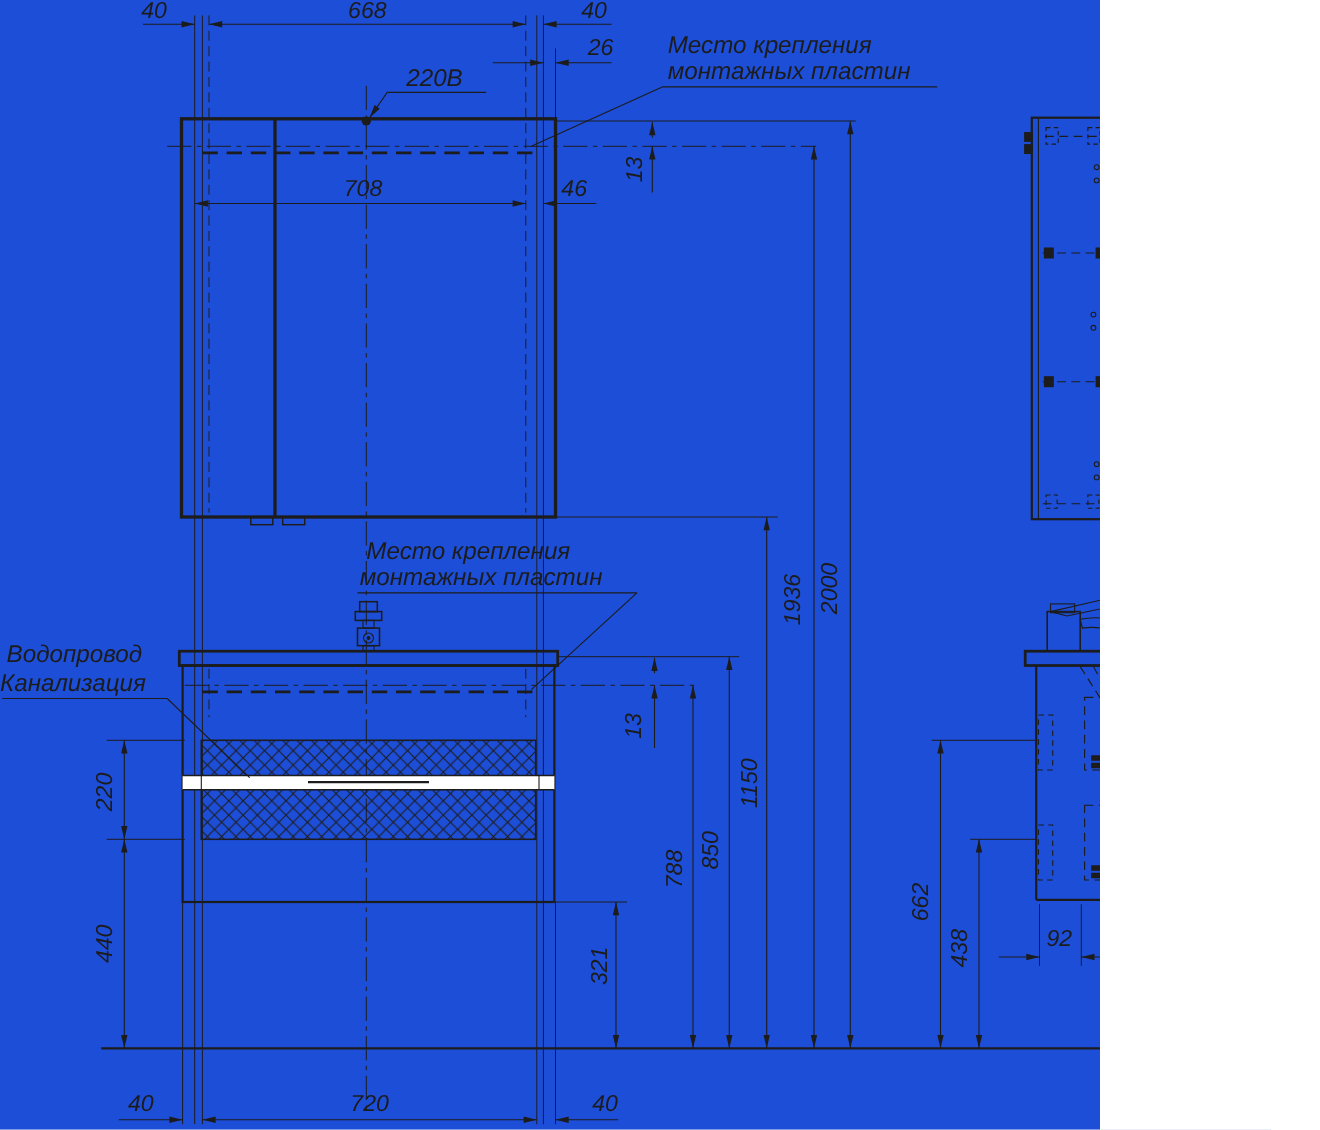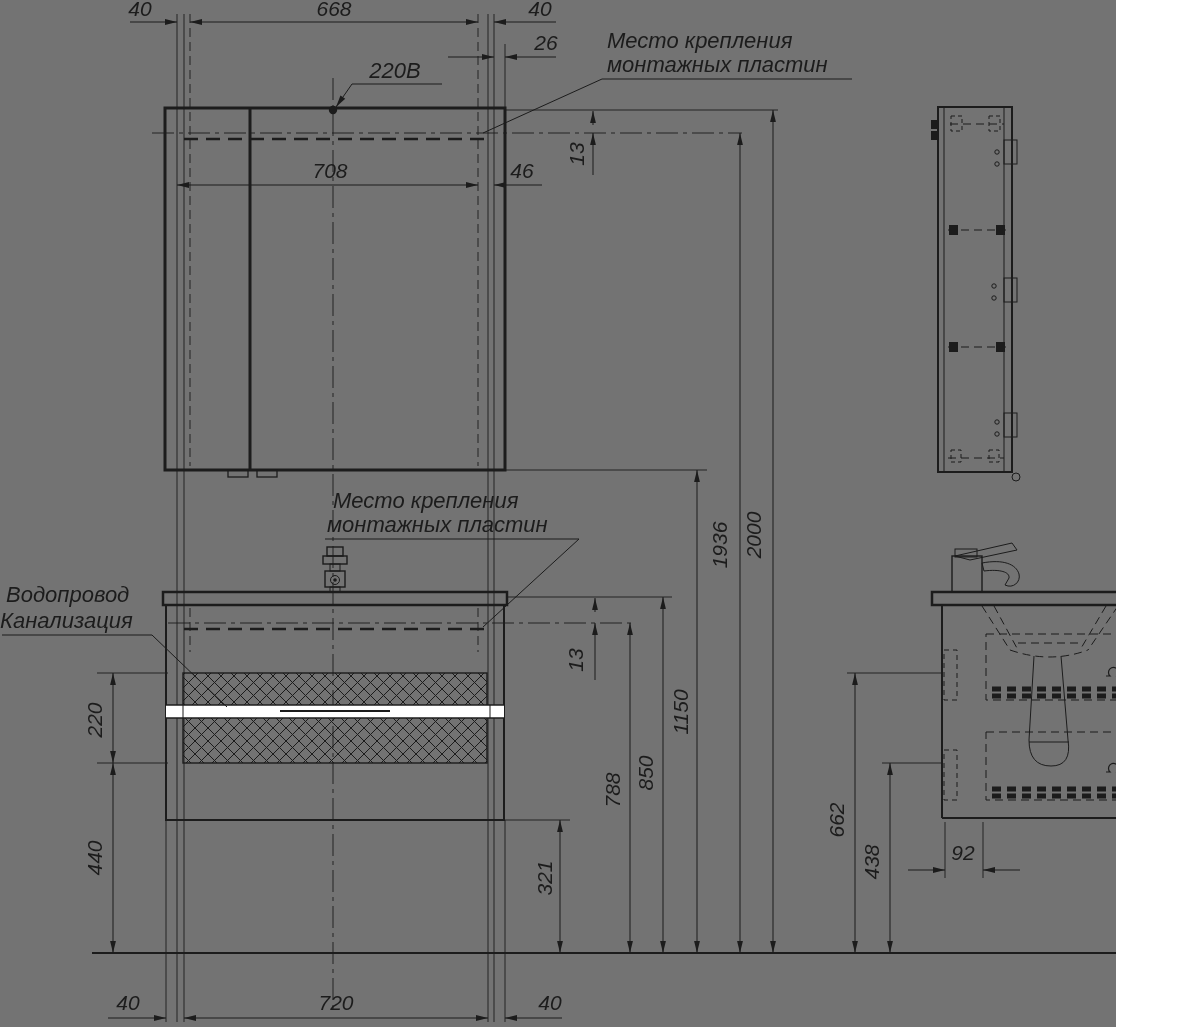--- a/index.html
+++ b/index.html
@@ -1,16 +1,16 @@
 <!DOCTYPE html>
 <html><head>
 <meta charset="utf-8">
 <style>
   html,body{margin:0;padding:0;background:#ffffff;}
-  .page{width:1116px;height:1027px;background:#737373;position:relative;overflow:hidden;}
+  .page{width:1000px;height:1027px;background:#1d4ed8;position:relative;overflow:hidden;}
   svg{display:block;}
   .dim-text{font:italic 21px "Liberation Sans",sans-serif;fill:#1c1c1c;}
   .label-text{font:italic 22px "Liberation Sans",sans-serif;fill:#1c1c1c;}
   .ln{stroke:#1c1c1c;fill:none;}
 </style>
 </head>
 <body>
 
 <div class="page">
 <svg width="1200" height="1027" viewBox="0 0 1200 1027">

